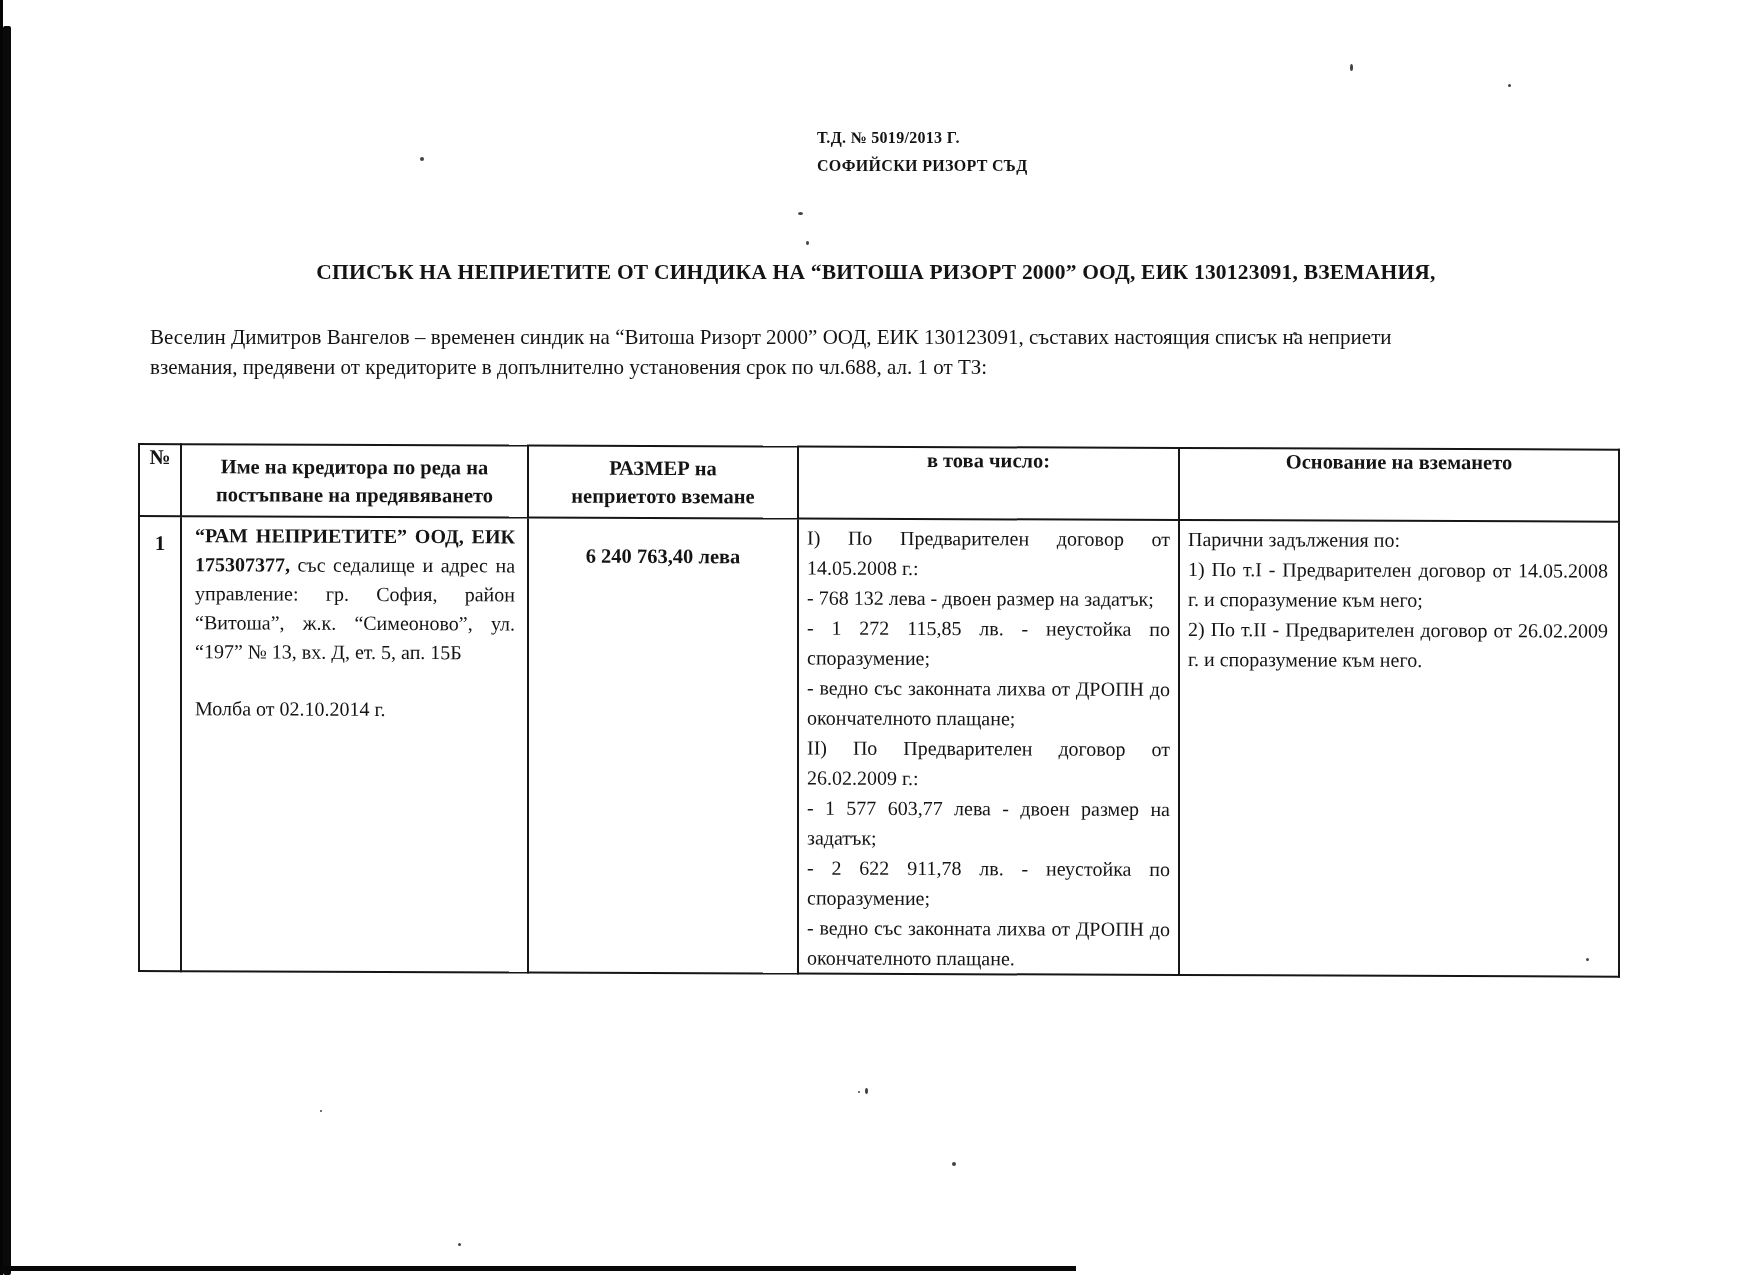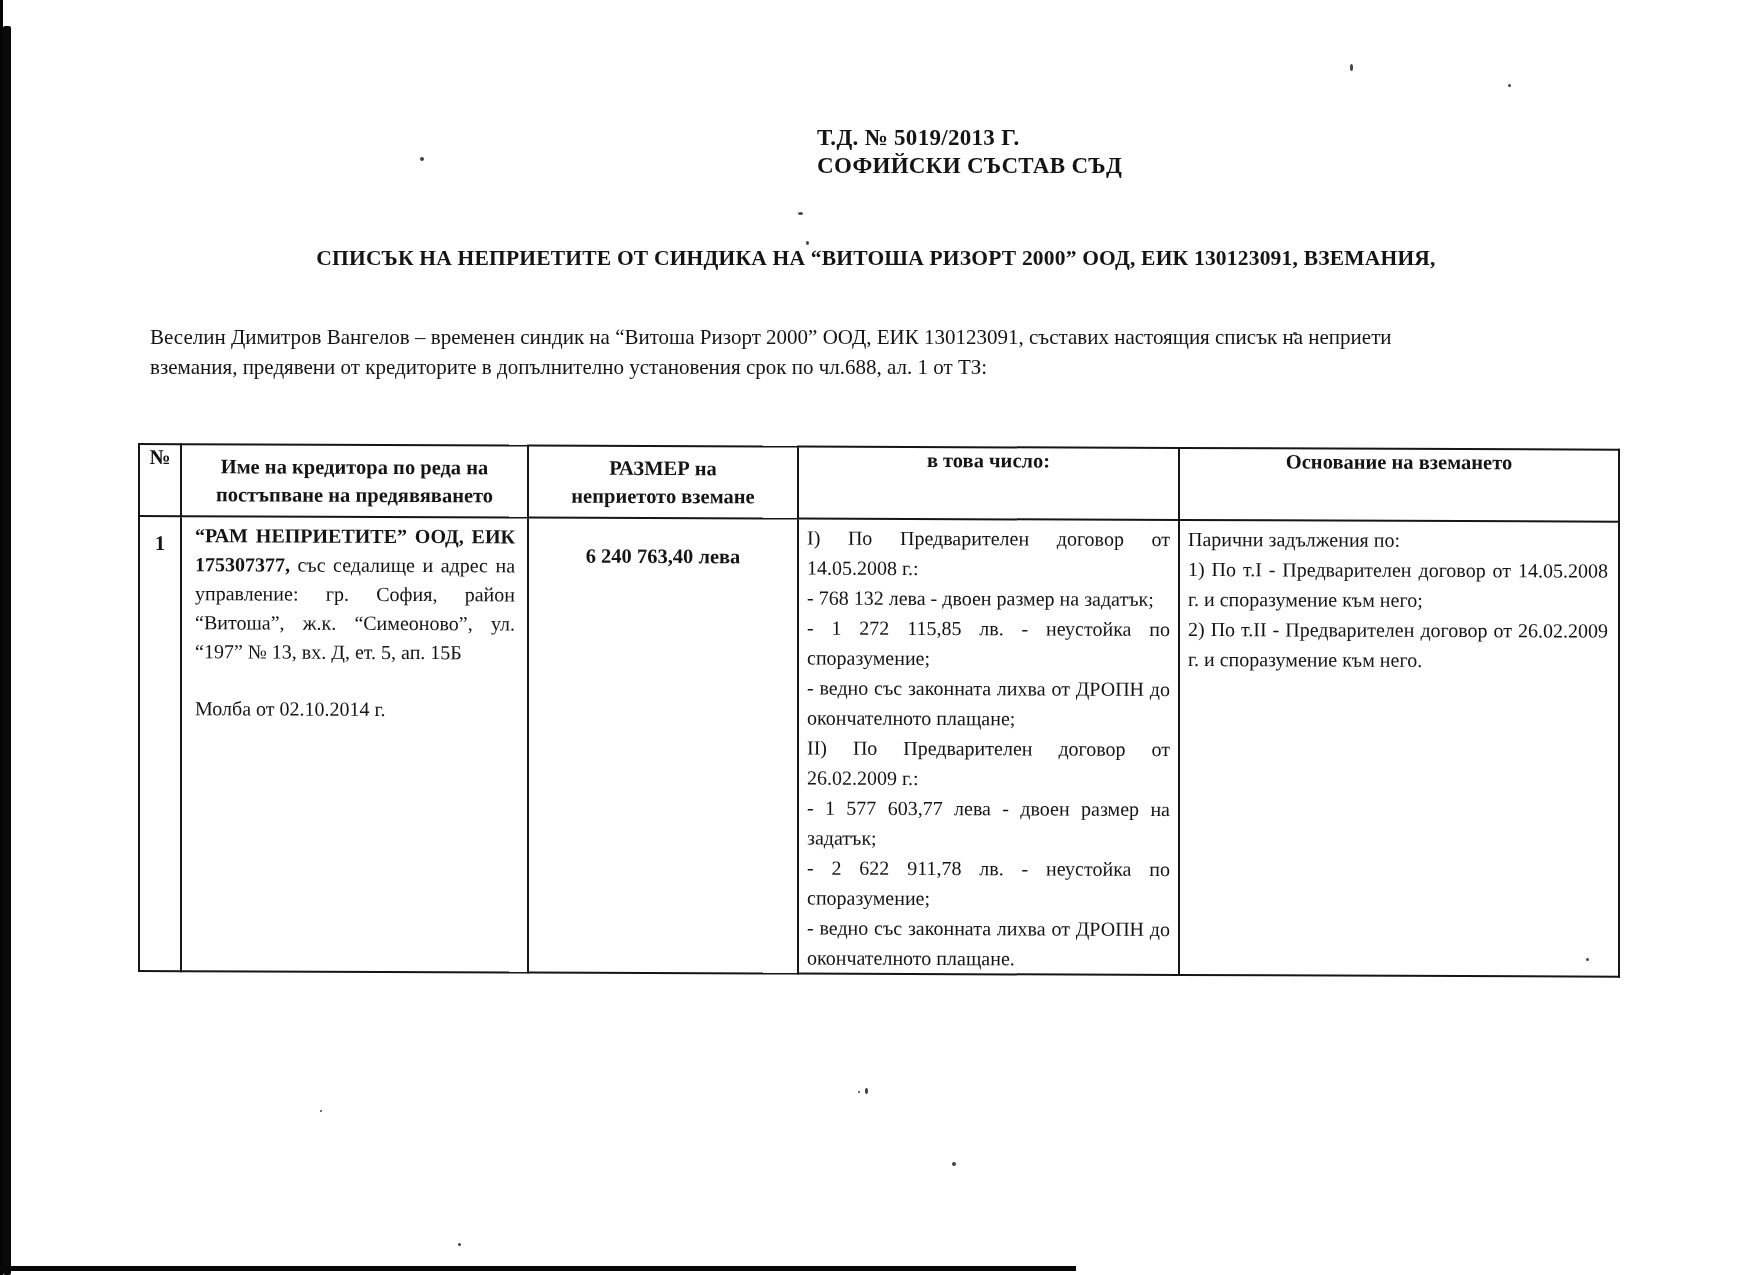--- a/index.html
+++ b/index.html
@@ -9,26 +9,26 @@
     font-family:"Liberation Serif", serif; color:#141414;
   }
   
   .edge-left-sliver { position:absolute; left:0; top:0; width:3px; height:1275px; background:#050505; }
   .edge-left-strip  { position:absolute; left:3px; top:26px; width:8px; height:1249px; background:#0a0a0a; border-radius:2px; }
   .edge-bottom-line { position:absolute; left:0; top:1266px; width:1076px; height:5px; background:#070707; }
   .speck { position:absolute; background:#222; border-radius:50%; opacity:.85; }
   
   .court-header {
     position:absolute; left:817px; top:124px;
-    font-weight:bold; font-size:23px; line-height:28px; letter-spacing:.3px;
+    font-weight:bold; font-size:16px; line-height:28px; letter-spacing:.3px;
     white-space:nowrap;
   }
   
   .doc-title {
-    position:absolute; left:0; top:243px; width:1752px;
+    position:absolute; left:0; top:257px; width:1752px;
     text-align:center; font-weight:bold; font-size:21.5px; line-height:30px; letter-spacing:.2px;
   }
   
   .intro {
     position:absolute; left:150px; top:322px; width:1516px;
     font-size:21px; line-height:30px;
   }
   
   table.claims {
     position:absolute; left:138px; top:443px; width:1480px;
@@ -72,21 +72,21 @@
   <div class="speck" style="left:1293px;top:332px;width:4px;height:3px;"></div>
   <div class="speck" style="left:865px;top:1088px;width:3px;height:6px;"></div>
   <div class="speck" style="left:858px;top:1091px;width:2px;height:2px;"></div>
   <div class="speck" style="left:952px;top:1162px;width:4px;height:4px;"></div>
   <div class="speck" style="left:1586px;top:958px;width:3px;height:3px;"></div>
   <div class="speck" style="left:458px;top:1243px;width:3px;height:3px;"></div>
   <div class="speck" style="left:320px;top:1110px;width:2px;height:2px;"></div>
 
   <div class="court-header">
     <div>Т.Д. № 5019/2013 Г.</div>
-    <div>СОФИЙСКИ СЪСТАВ СЪД</div>
+    <div>СОФИЙСКИ РИЗОРТ СЪД</div>
   </div>
 
   <div class="doc-title">
     <div>СПИСЪК НА НЕПРИЕТИТЕ ОТ СИНДИКА НА “ВИТОША РИЗОРТ 2000” ООД, ЕИК 130123091, ВЗЕМАНИЯ,</div>
   </div>
 
   <div class="intro">
     <div>Веселин Димитров Вангелов – временен синдик на “Витоша Ризорт 2000” ООД, ЕИК 130123091, съставих настоящия списък на неприети</div>
     <div>вземания, предявени от кредиторите в допълнително установения срок по чл.688, ал. 1 от ТЗ:</div>
   </div>

